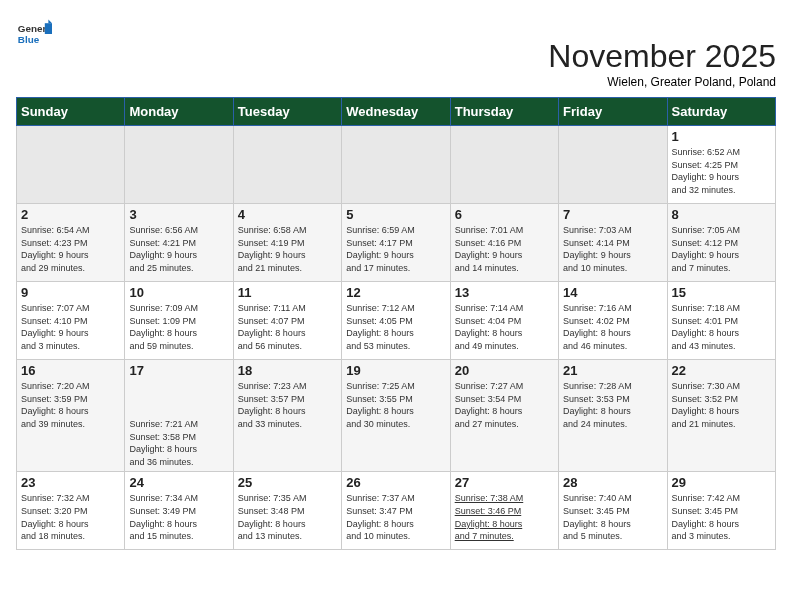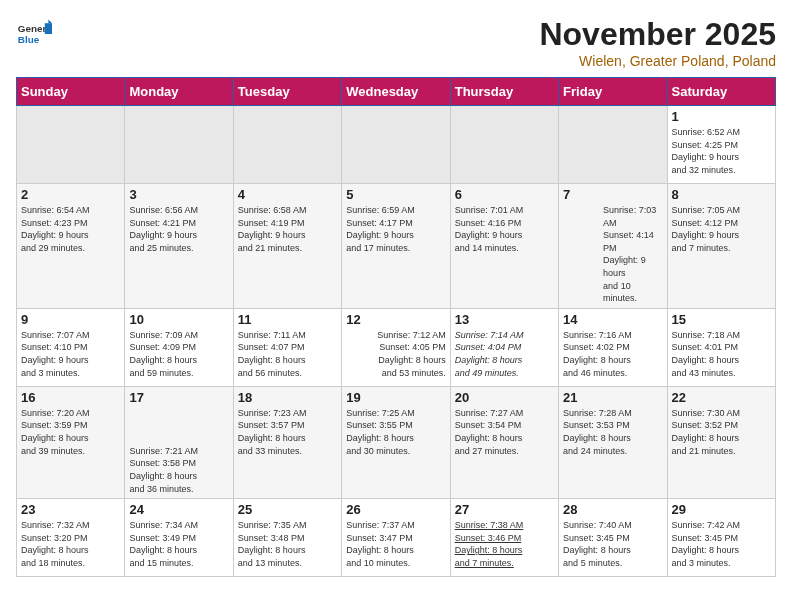--- a/index.html
+++ b/index.html
@@ -23,34 +23,35 @@
     }
     .logo-icon {
       width: 36px;
       height: 36px;
     }
     .title-block {
       text-align: right;
     }
     .calendar-title {
       font-size: 32px;
-      font-weight: bold;
+      font-weight: normal;
       color: #222;
+      margin-top: 22px;
     }
     .calendar-subtitle {
-      font-size: 14px;
-      color: #a16207;
+      font-size: 12px;
+      color: #000000;
     }
     .calendar-table {
       width: 100%;
       border-collapse: collapse;
       border: 1px solid #ccc;
     }
     .calendar-table th {
-      background-color: #be185d;
+      background-color: #14532d;
       color: #fff;
       font-size: 13px;
       font-weight: bold;
       padding: 6px 4px;
       text-align: left;
       border: 1px solid #2a5fa8;
     }
     .calendar-table td {
       width: 108px;
       vertical-align: top;
@@ -157,21 +158,21 @@
         </td>
         <td>
           <span class="day-number">6</span>
           <div class="day-info" style="white-space: pre-line;">Sunrise: 7:01 AM
 Sunset: 4:16 PM
 Daylight: 9 hours
 and 14 minutes.</div>
         </td>
         <td>
           <span class="day-number">7</span>
-          <div class="day-info" style="white-space: pre-line; margin-left: 40px;">Sunrise: 7:03 AM
+          <div class="day-info" style="white-space: pre-line;">Sunrise: 7:03 AM
 Sunset: 4:14 PM
 Daylight: 9 hours
 and 10 minutes.</div>
         </td>
         <td>
           <span class="day-number">8</span>
           <div class="day-info" style="white-space: pre-line;">Sunrise: 7:05 AM
 Sunset: 4:12 PM
 Daylight: 9 hours
 and 7 minutes.</div>
@@ -181,41 +182,41 @@
         <td>
           <span class="day-number">9</span>
           <div class="day-info" style="white-space: pre-line;">Sunrise: 7:07 AM
 Sunset: 4:10 PM
 Daylight: 9 hours
 and 3 minutes.</div>
         </td>
         <td>
           <span class="day-number">10</span>
           <div class="day-info" style="white-space: pre-line;">Sunrise: 7:09 AM
-Sunset: 4:09 PM
+Sunset: 1:09 PM
 Daylight: 8 hours
 and 59 minutes.</div>
         </td>
         <td>
           <span class="day-number">11</span>
           <div class="day-info" style="white-space: pre-line;">Sunrise: 7:11 AM
 Sunset: 4:07 PM
 Daylight: 8 hours
 and 56 minutes.</div>
         </td>
         <td>
           <span class="day-number">12</span>
-          <div class="day-info" style="white-space: pre-line; text-align: right;">Sunrise: 7:12 AM
+          <div class="day-info" style="white-space: pre-line;">Sunrise: 7:12 AM
 Sunset: 4:05 PM
 Daylight: 8 hours
 and 53 minutes.</div>
         </td>
         <td>
           <span class="day-number">13</span>
-          <div class="day-info" style="white-space: pre-line; font-style: italic;">Sunrise: 7:14 AM
+          <div class="day-info" style="white-space: pre-line;">Sunrise: 7:14 AM
 Sunset: 4:04 PM
 Daylight: 8 hours
 and 49 minutes.</div>
         </td>
         <td>
           <span class="day-number">14</span>
           <div class="day-info" style="white-space: pre-line;">Sunrise: 7:16 AM
 Sunset: 4:02 PM
 Daylight: 8 hours
 and 46 minutes.</div>

